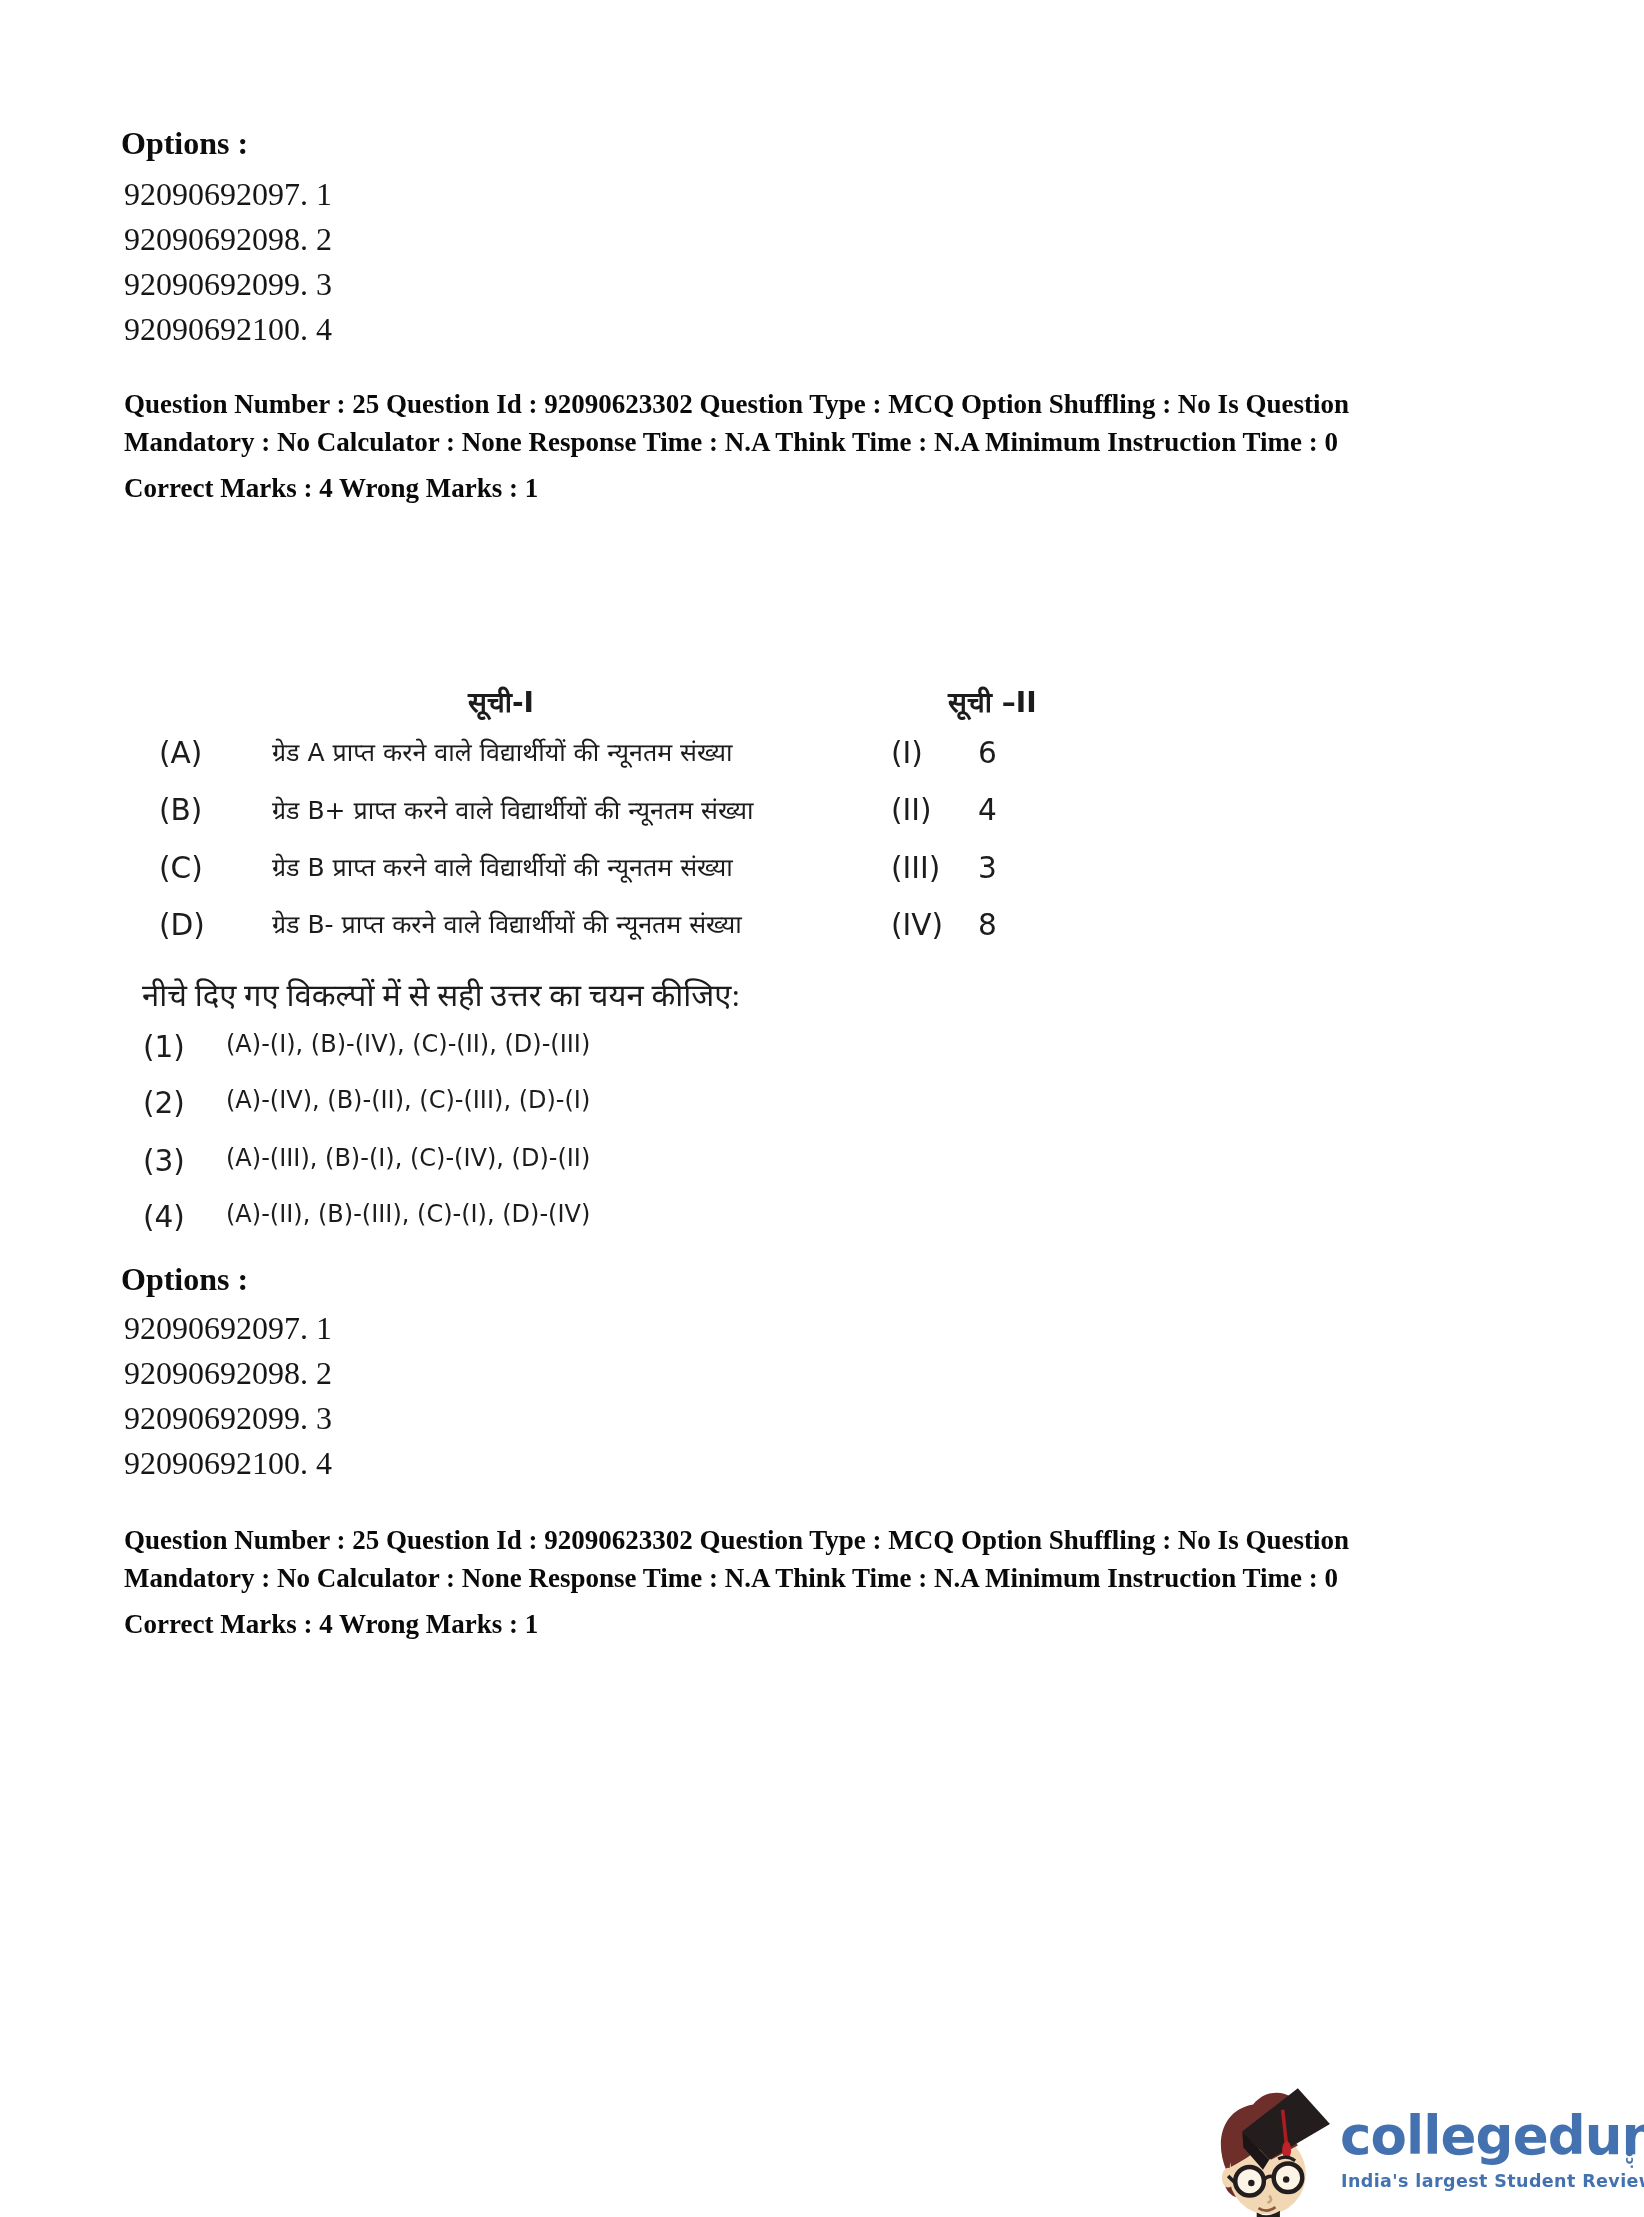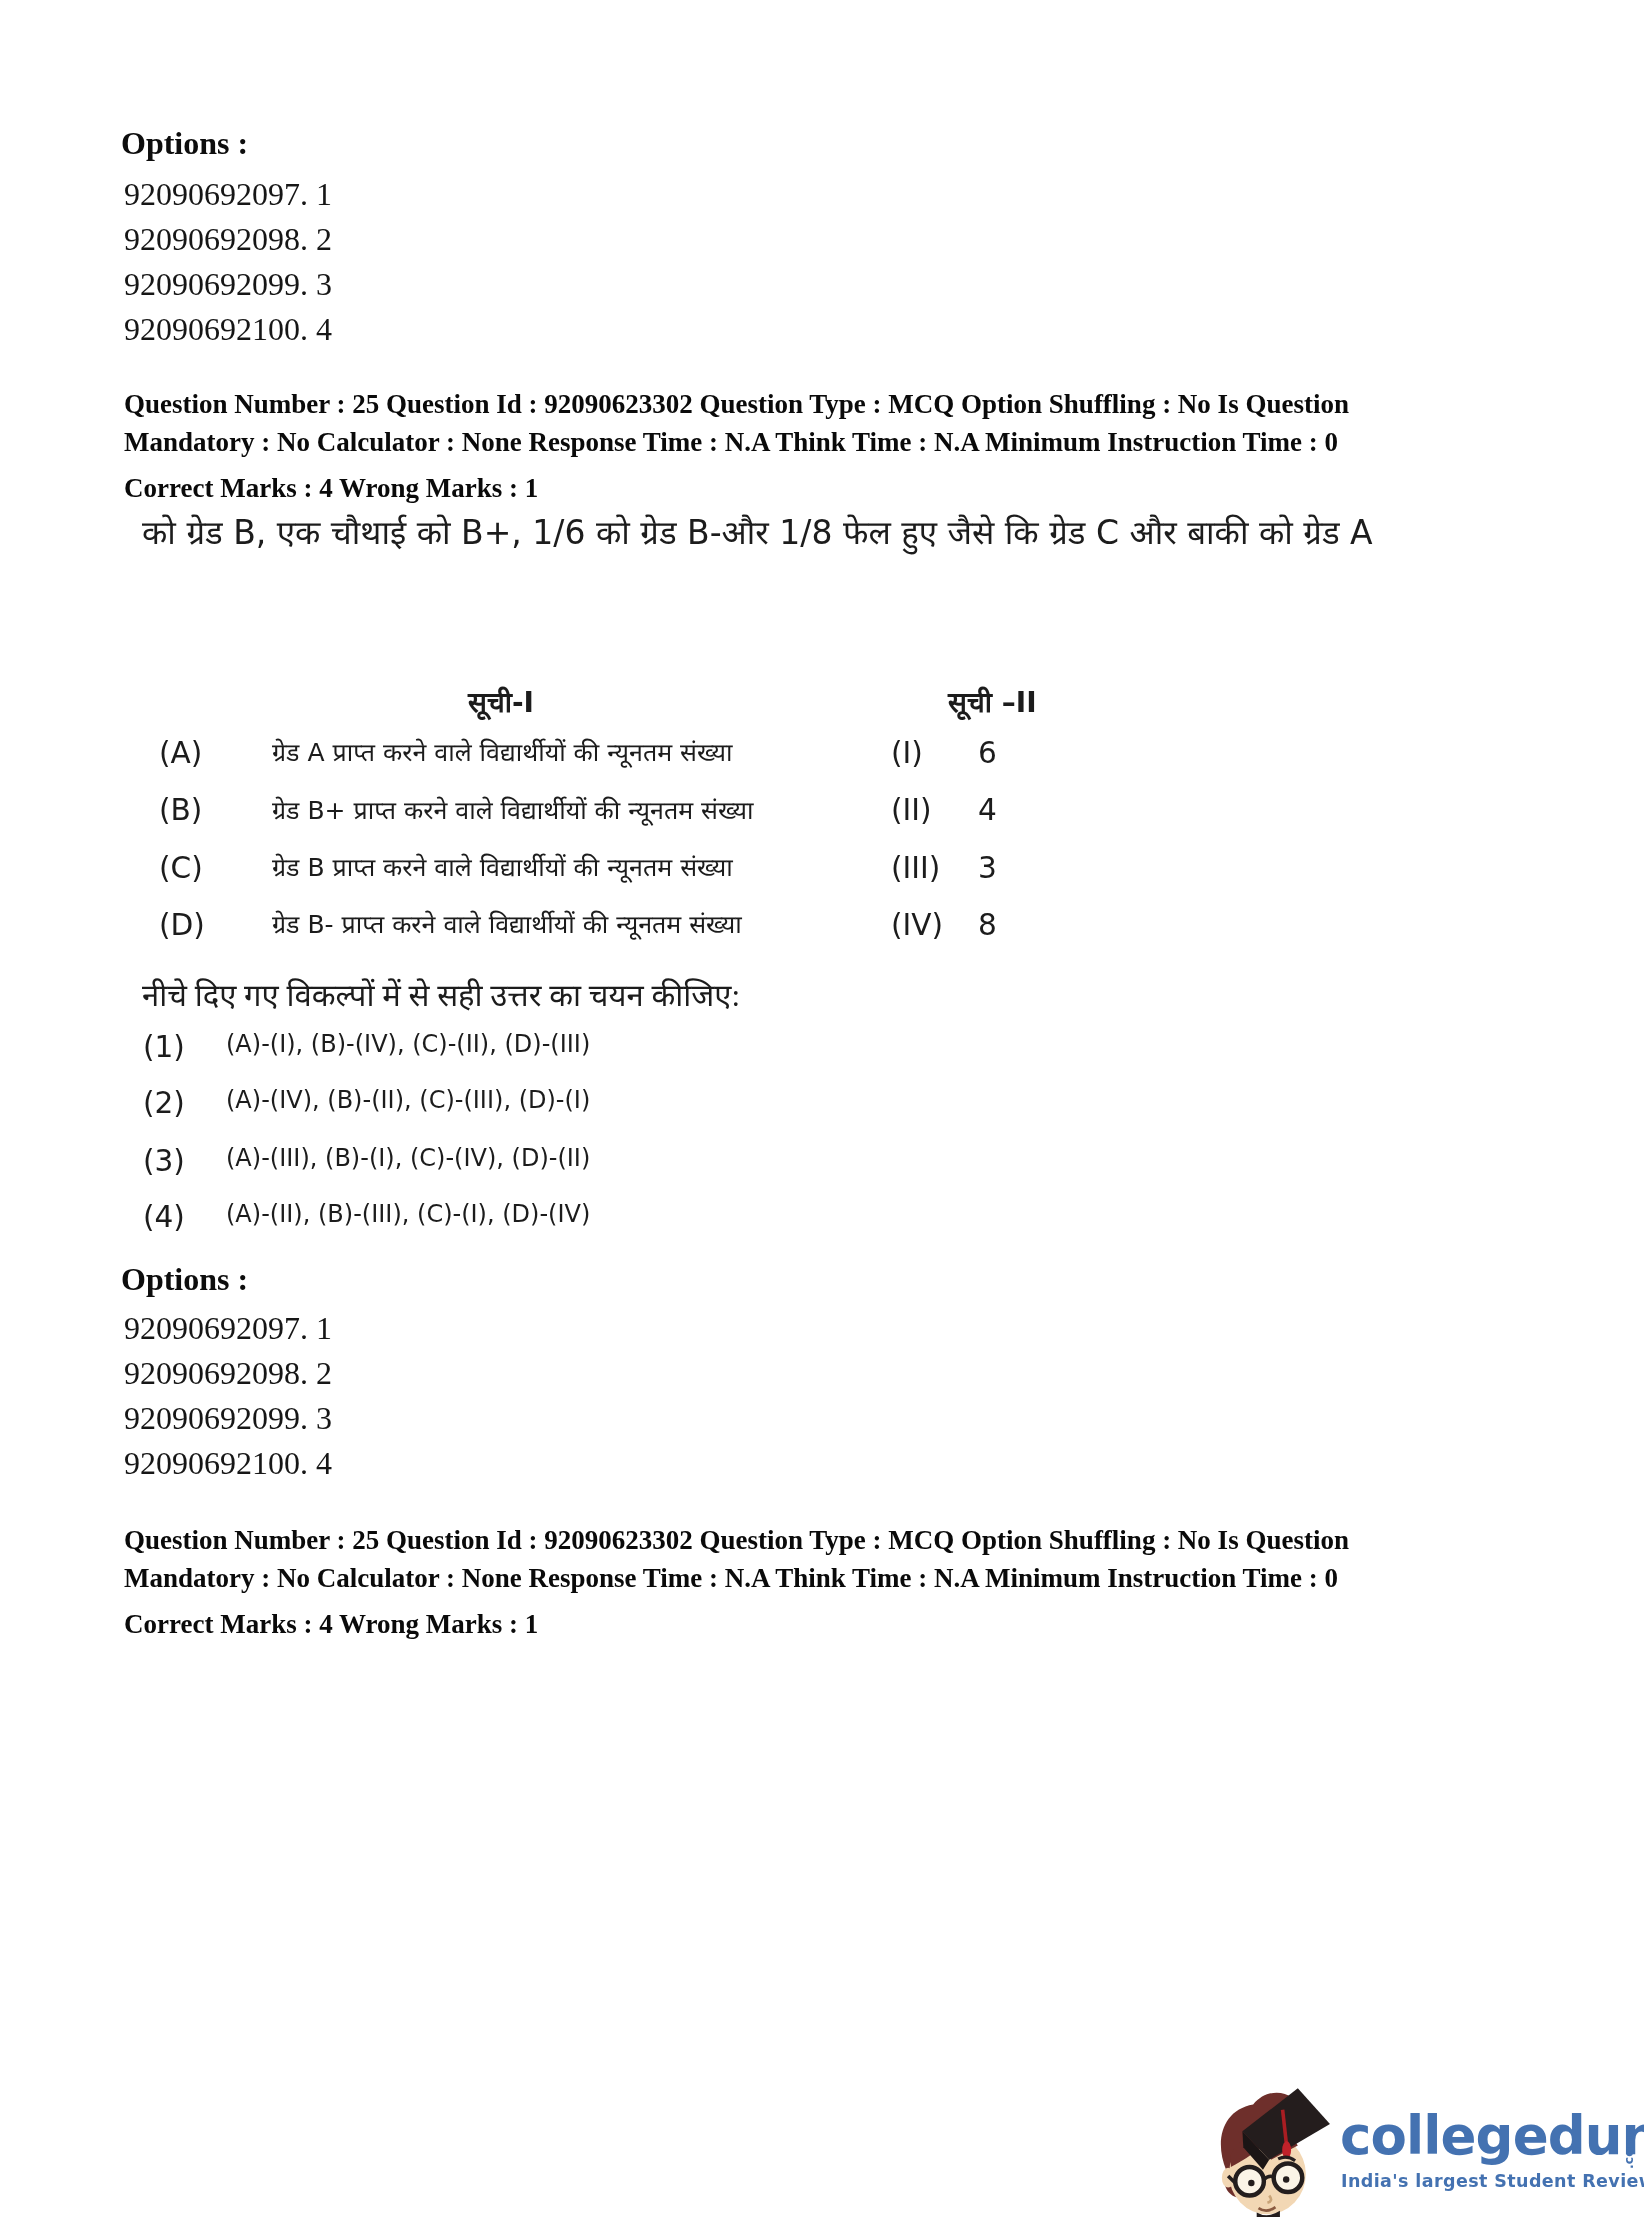--- a/index.html
+++ b/index.html
@@ -61,21 +61,20 @@
   <li>92090692100. 4</li>
 </ul>
 
 <div class="abs meta" style="left:124px; top:385px;">
   <div>Question Number : 25 Question Id : 92090623302 Question Type : MCQ Option Shuffling : No Is Question</div>
   <div>Mandatory : No Calculator : None Response Time : N.A Think Time : N.A Minimum Instruction Time : 0</div>
   <div class="m3">Correct Marks : 4 Wrong Marks : 1</div>
 </div>
 
 <div class="abs hindi q-text" style="left:142px; top:509px;">
-  <div>को ग्रेड B, एक चौथाई को B+, 1/6 को ग्रेड B-और 1/8 फेल हुए जैसे कि ग्रेड C और बाकी को ग्रेड A</div>
 </div>
 
 <div class="abs hindi list-header" style="left:468px; top:682px;">सूची-I</div>
 <div class="abs hindi list-header" style="left:948px; top:682px;text-align:center;">सूची –II</div>
 
 <div class="abs hindi row-label" style="left:159px; top:736px;">(A)</div>
 <div class="abs hindi row-text" style="left:228px; top:734px;">ग्रेड A प्राप्त करने वाले विद्यार्थीयों की न्यूनतम संख्या</div>
 <div class="abs hindi row-roman" style="left:891px; top:736px;">(I)</div>
 <div class="abs hindi row-value" style="left:978px; top:736px;">6</div>
 

